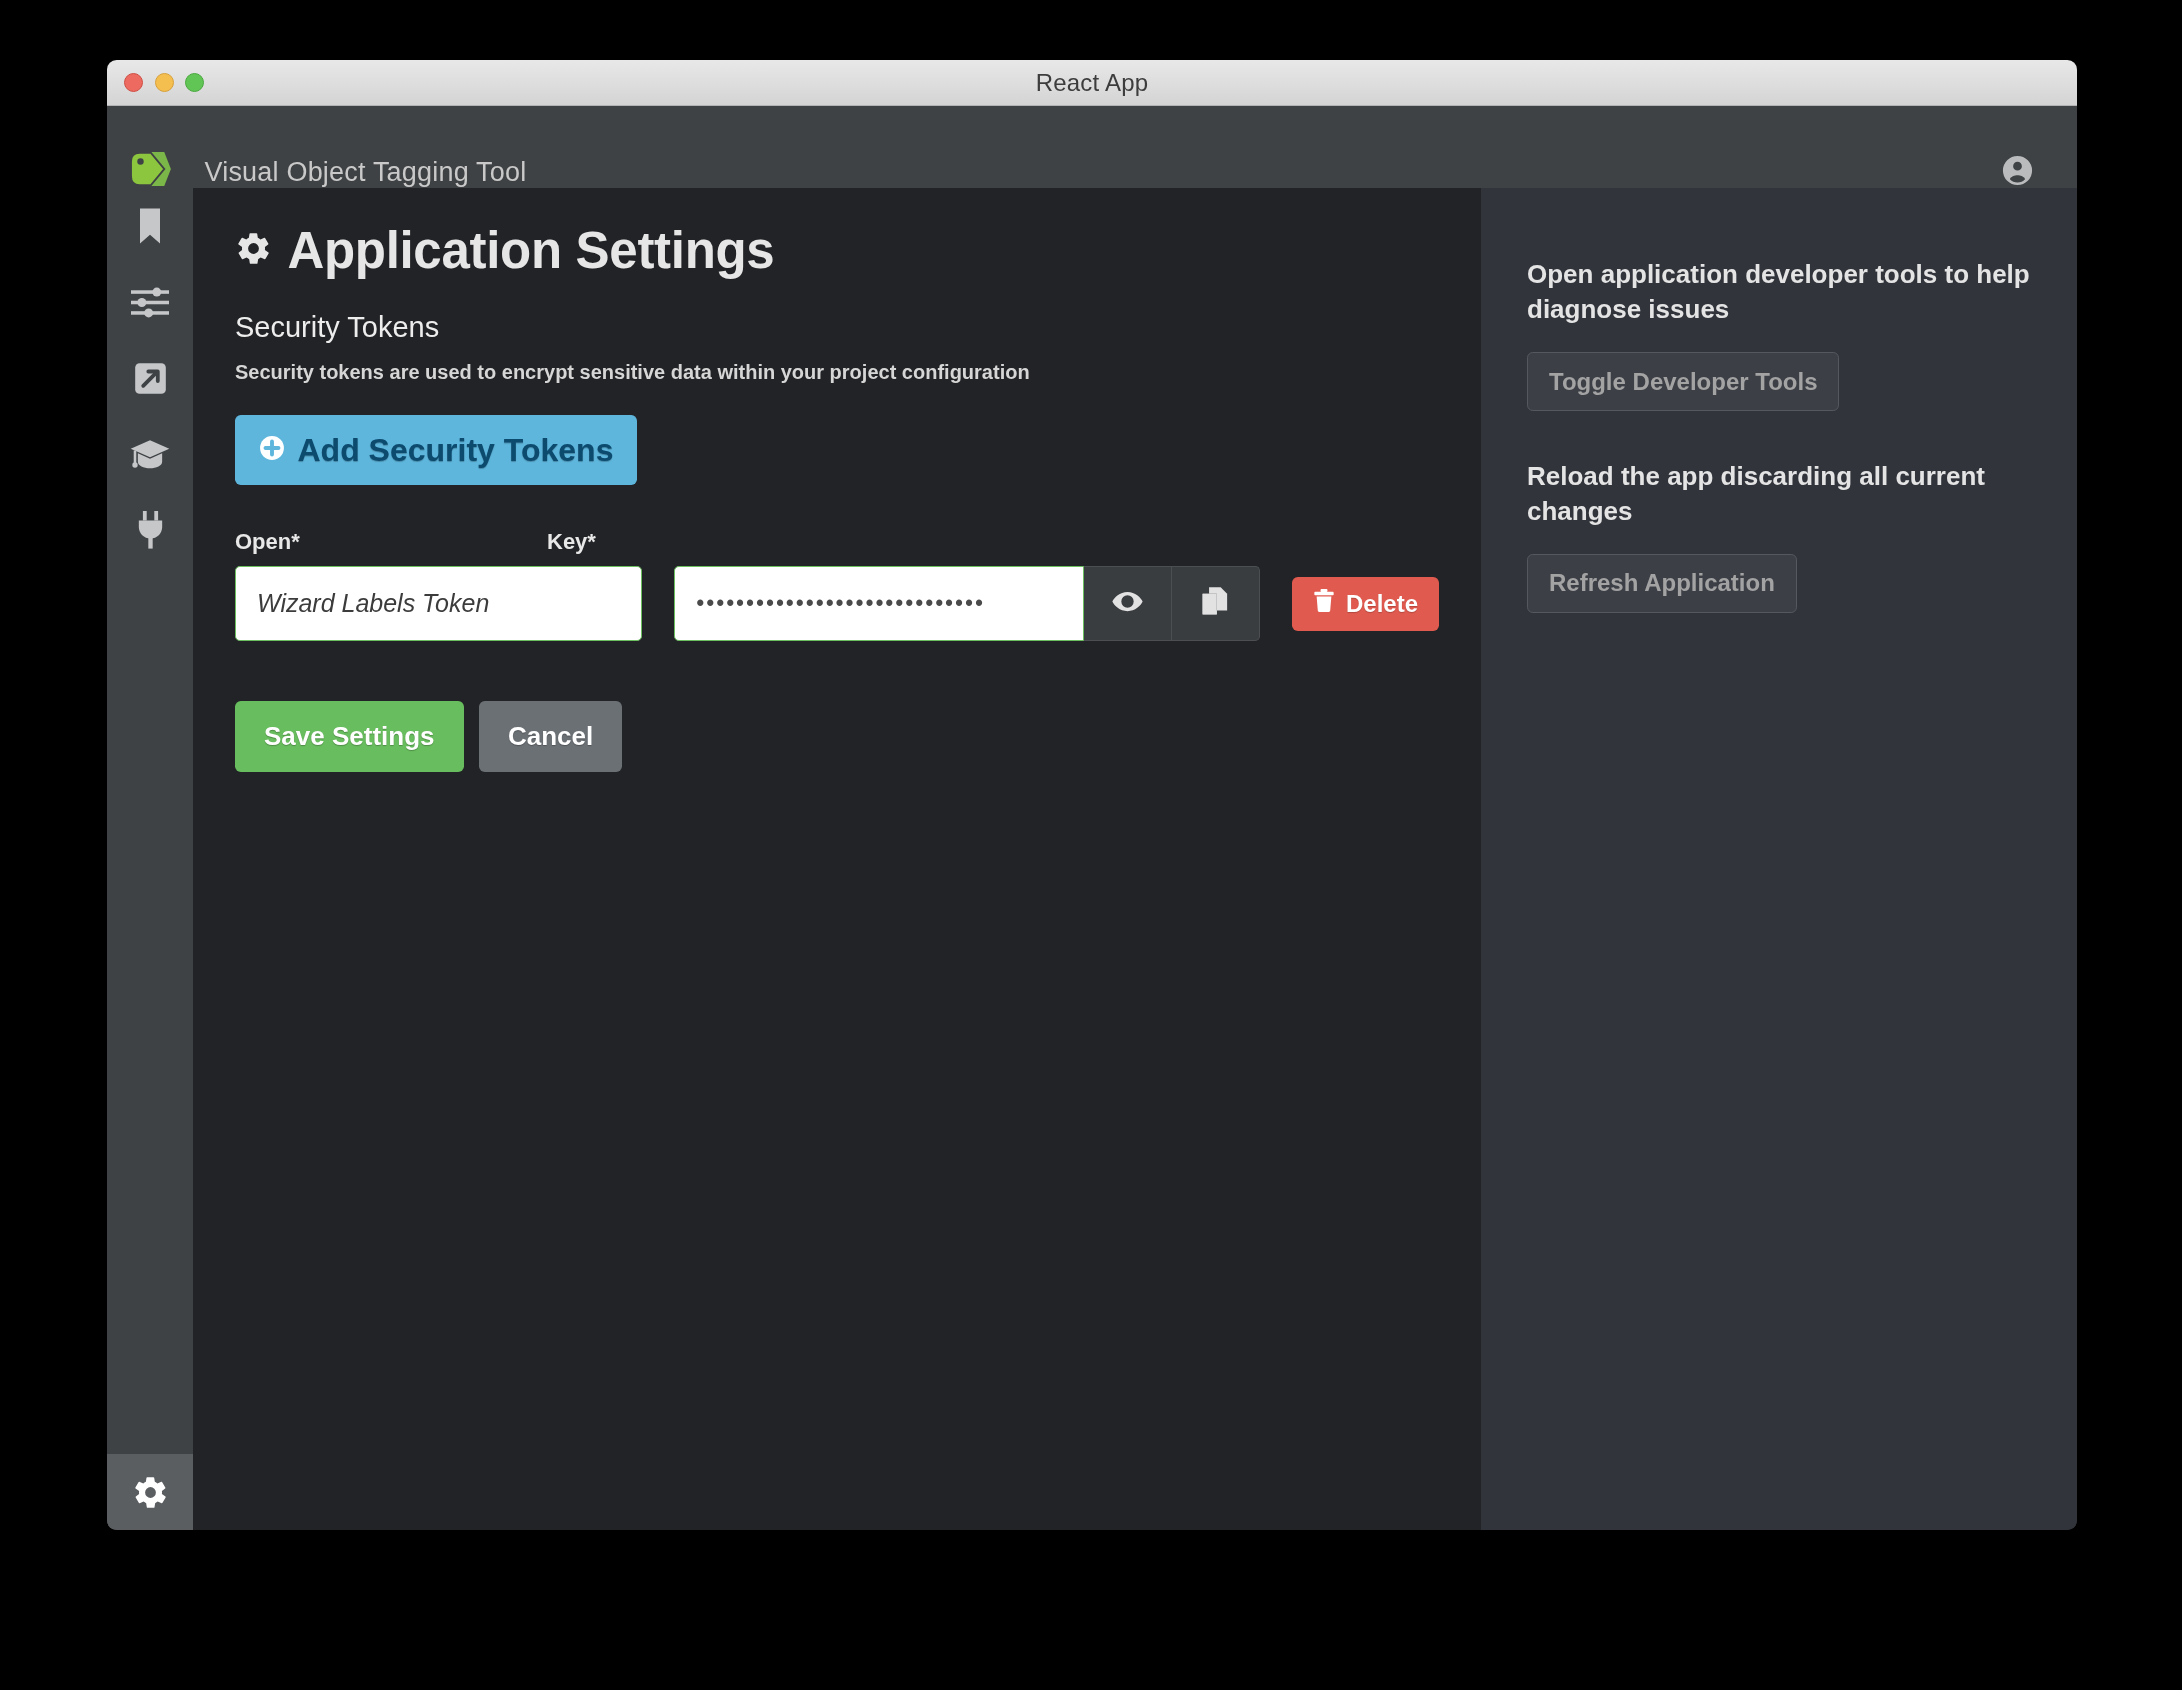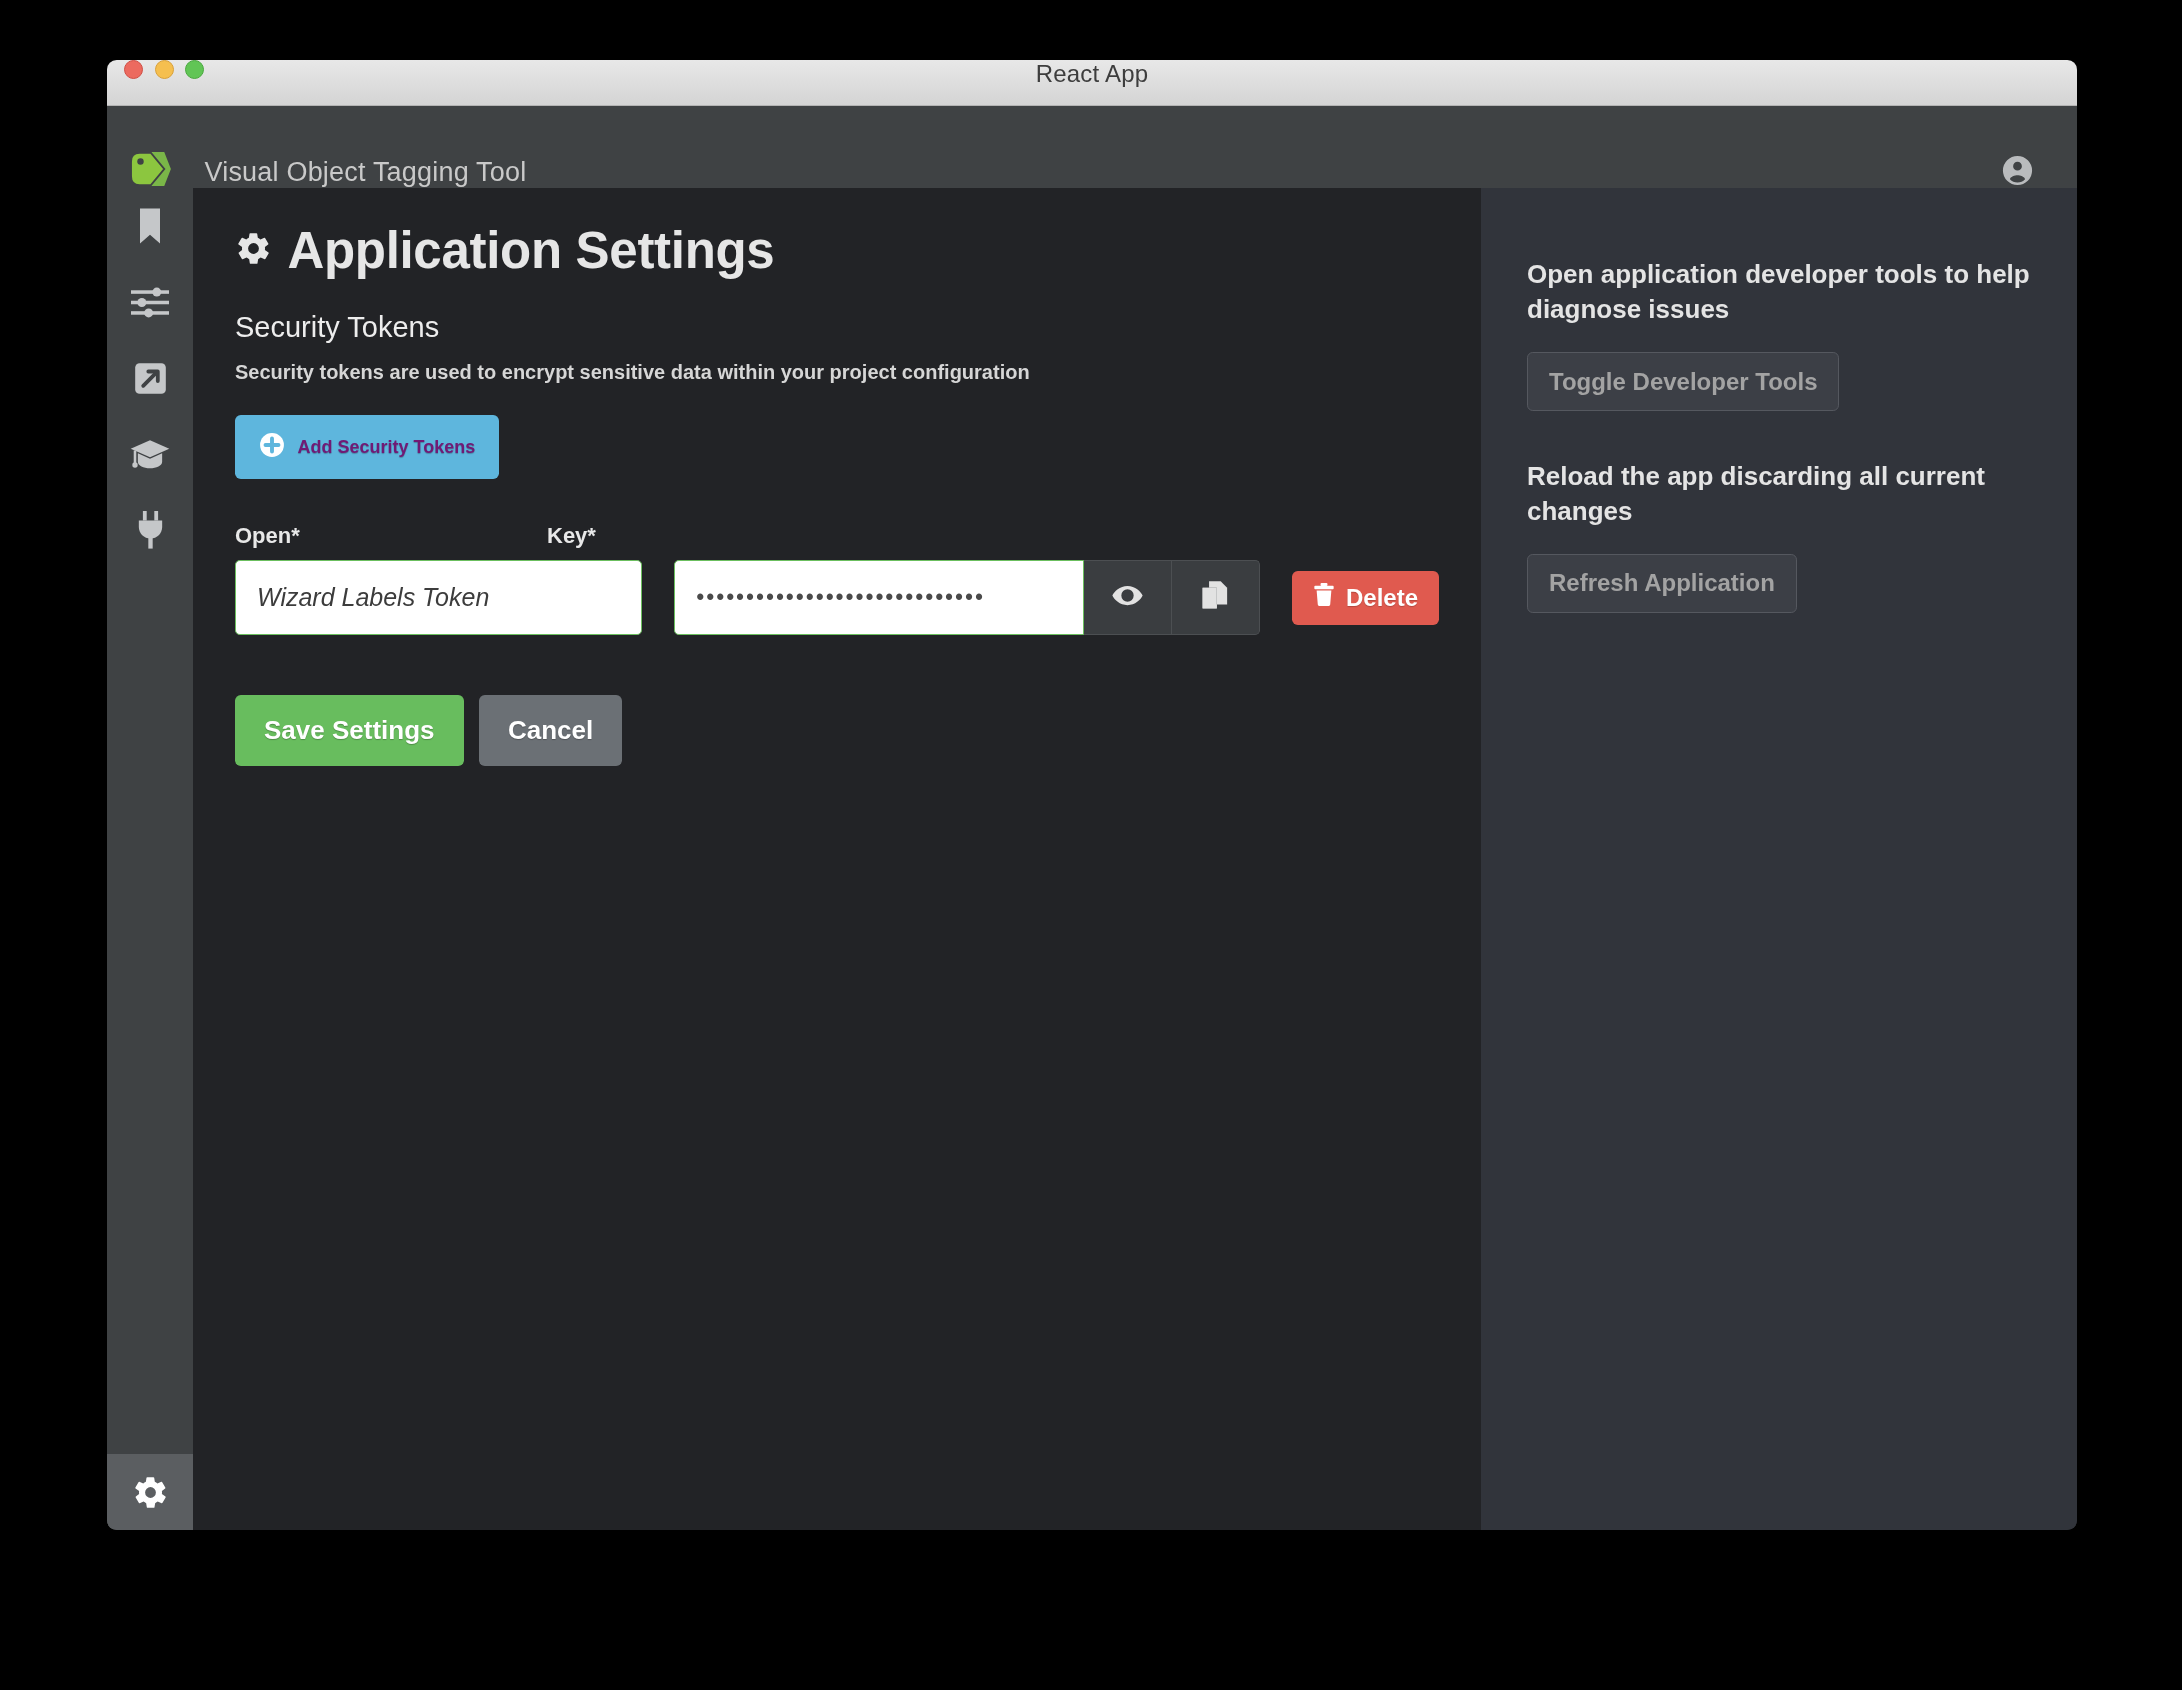--- a/index.html
+++ b/index.html
@@ -24,20 +24,21 @@
     display: flex;
     flex-direction: column;
     box-shadow: 0 9.6px 38px rgba(0,0,0,0.6);
   }
 
   #titlebar {
     height: 46px;
     background: linear-gradient(#e8e8e8, #d4d4d4);
     border-bottom: 1px solid #b4b4b4;
     display: flex;
+    align-items: center;
     position: relative;
     flex: 0 0 auto;
   }
 
   #traffic-lights {
     display: flex;
     gap: 11.5px;
     margin-left: 17.3px;
   }
   .tl {
@@ -160,22 +161,22 @@
   }
 
   
   #add-token-btn {
     display: inline-flex;
     align-items: center;
     gap: 12.5px;
     background: #5eb6dd;
     border: none;
     border-radius: 5.8px;
-    color: #701a75;
-    font-size: 18px;
+    color: #0c4a6e;
+    font-size: 32px;
     font-weight: bold;
     font-family: "Liberation Sans", sans-serif;
     padding: 16.3px 24px;
     cursor: pointer;
     text-shadow: 0 1px 1px rgba(0,0,0,0.25);
   }
 
   
   #token-form { margin-top: 44px; }
 

